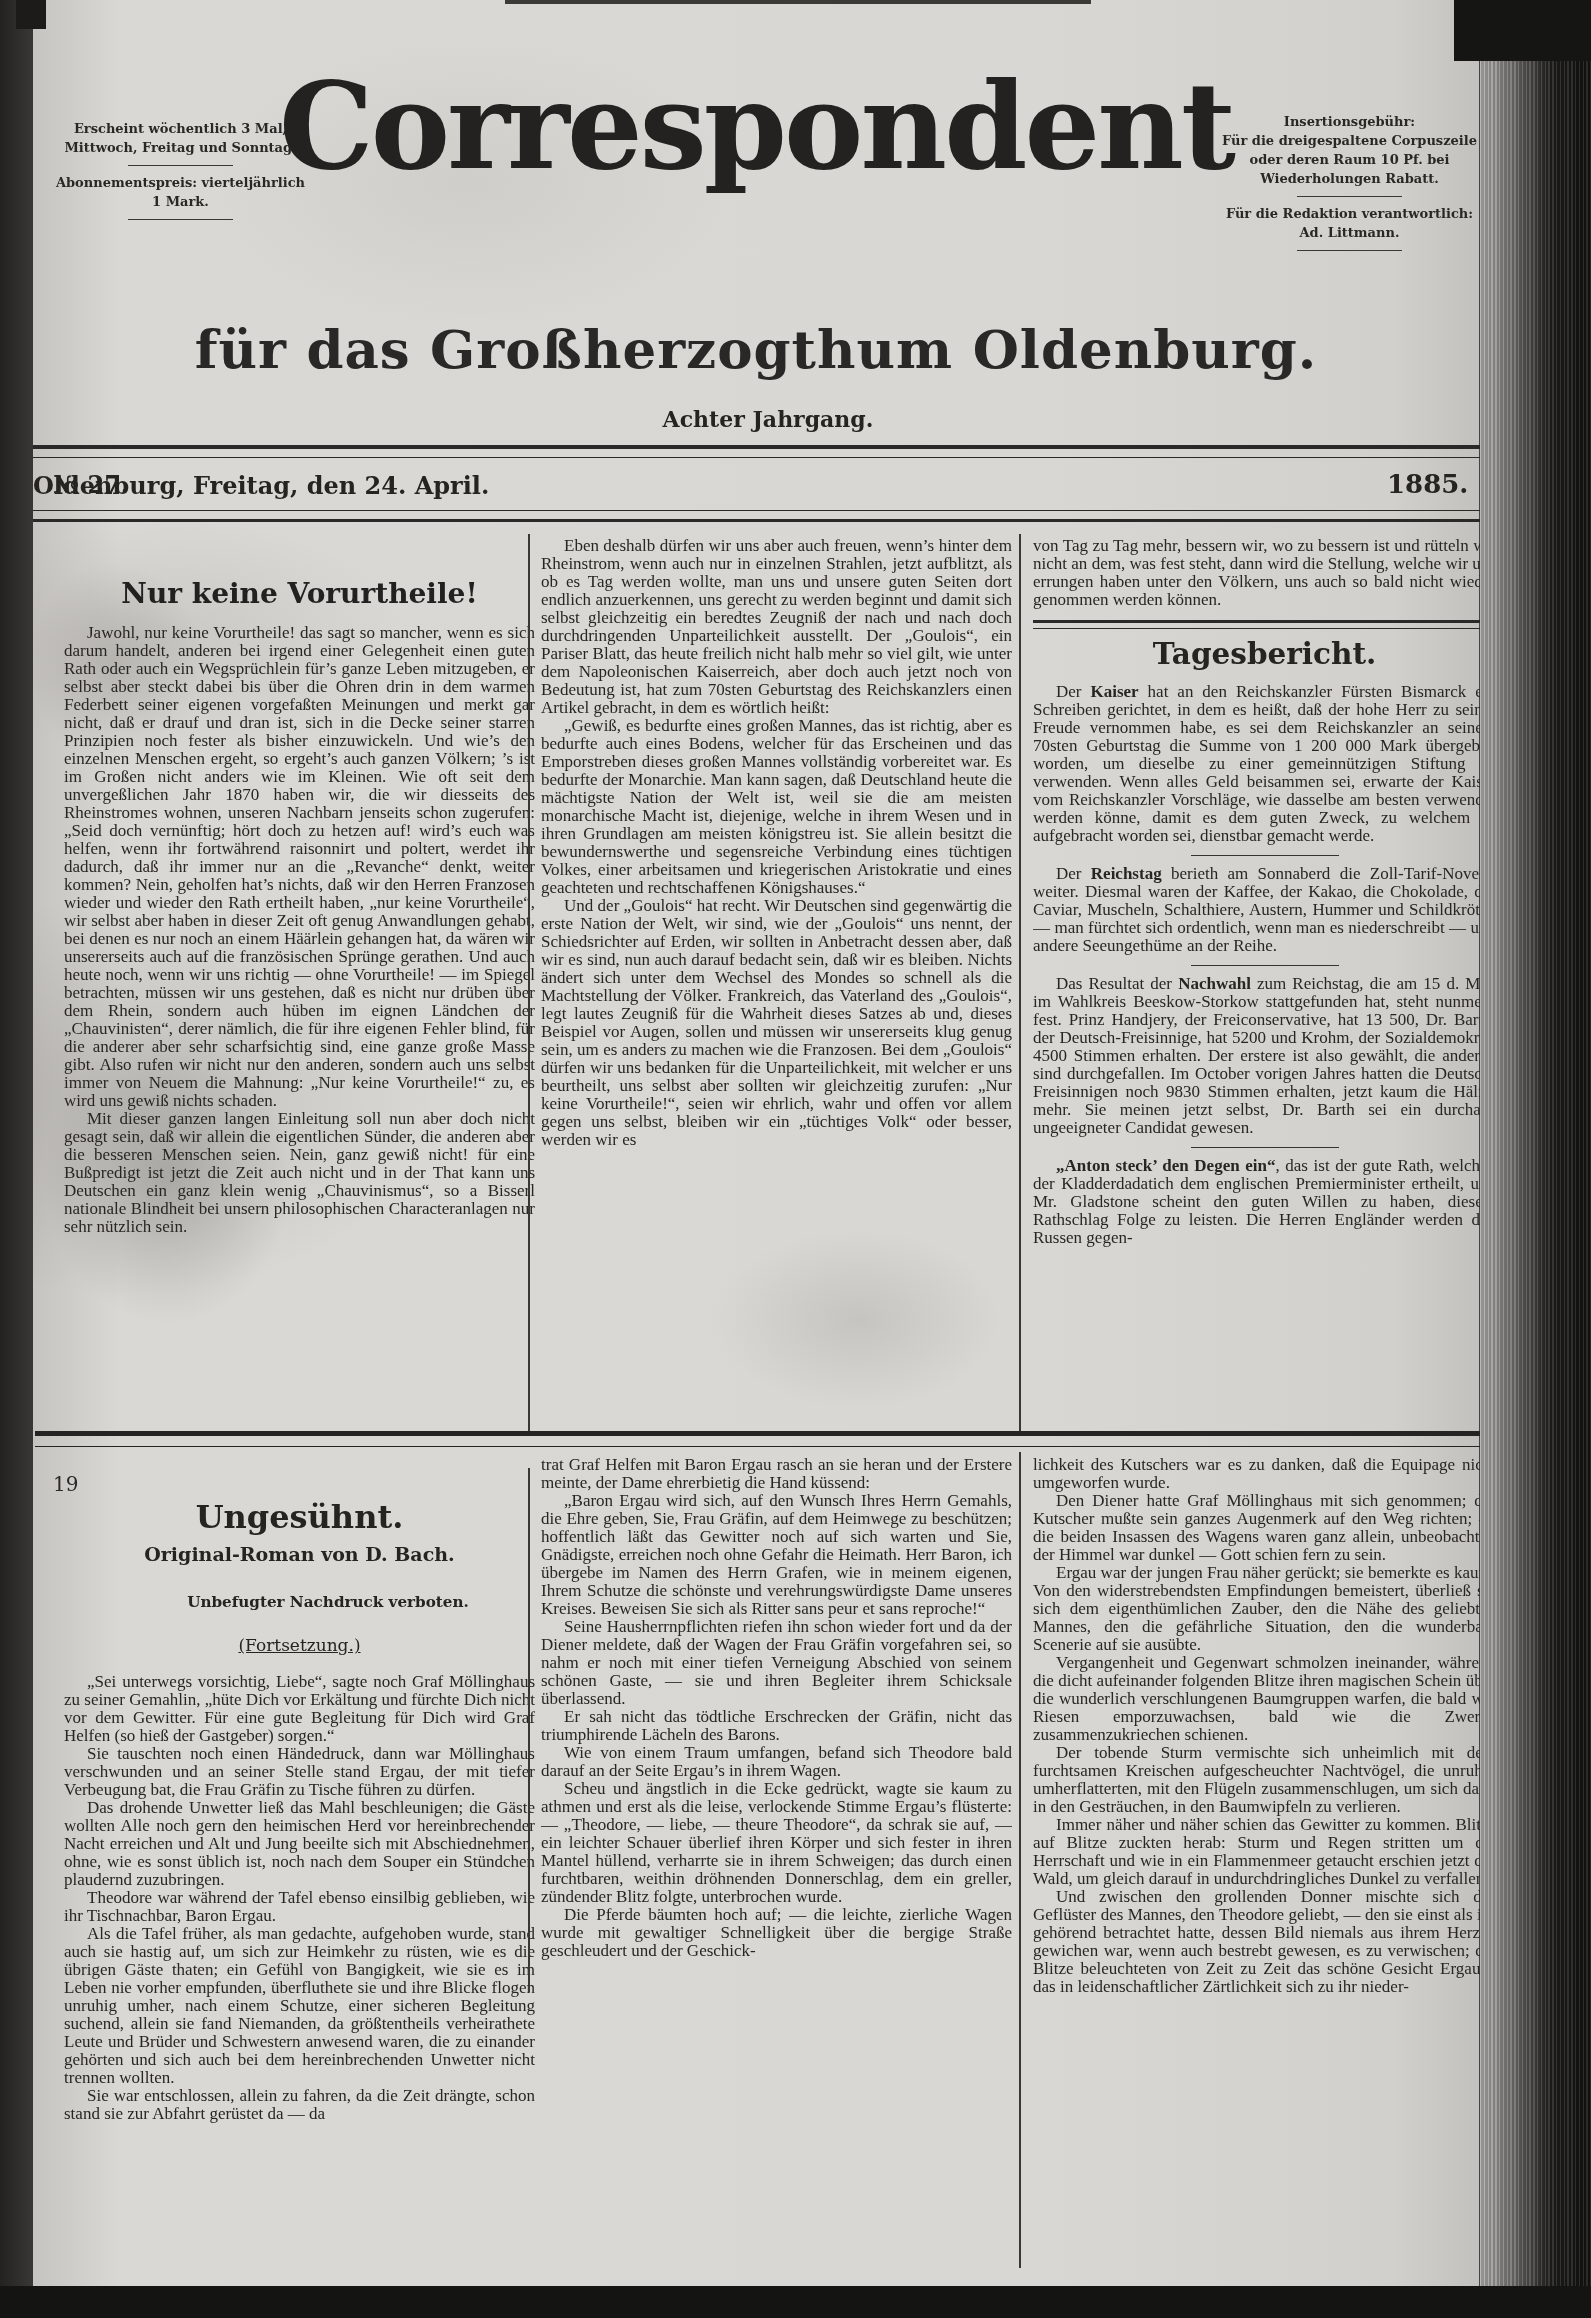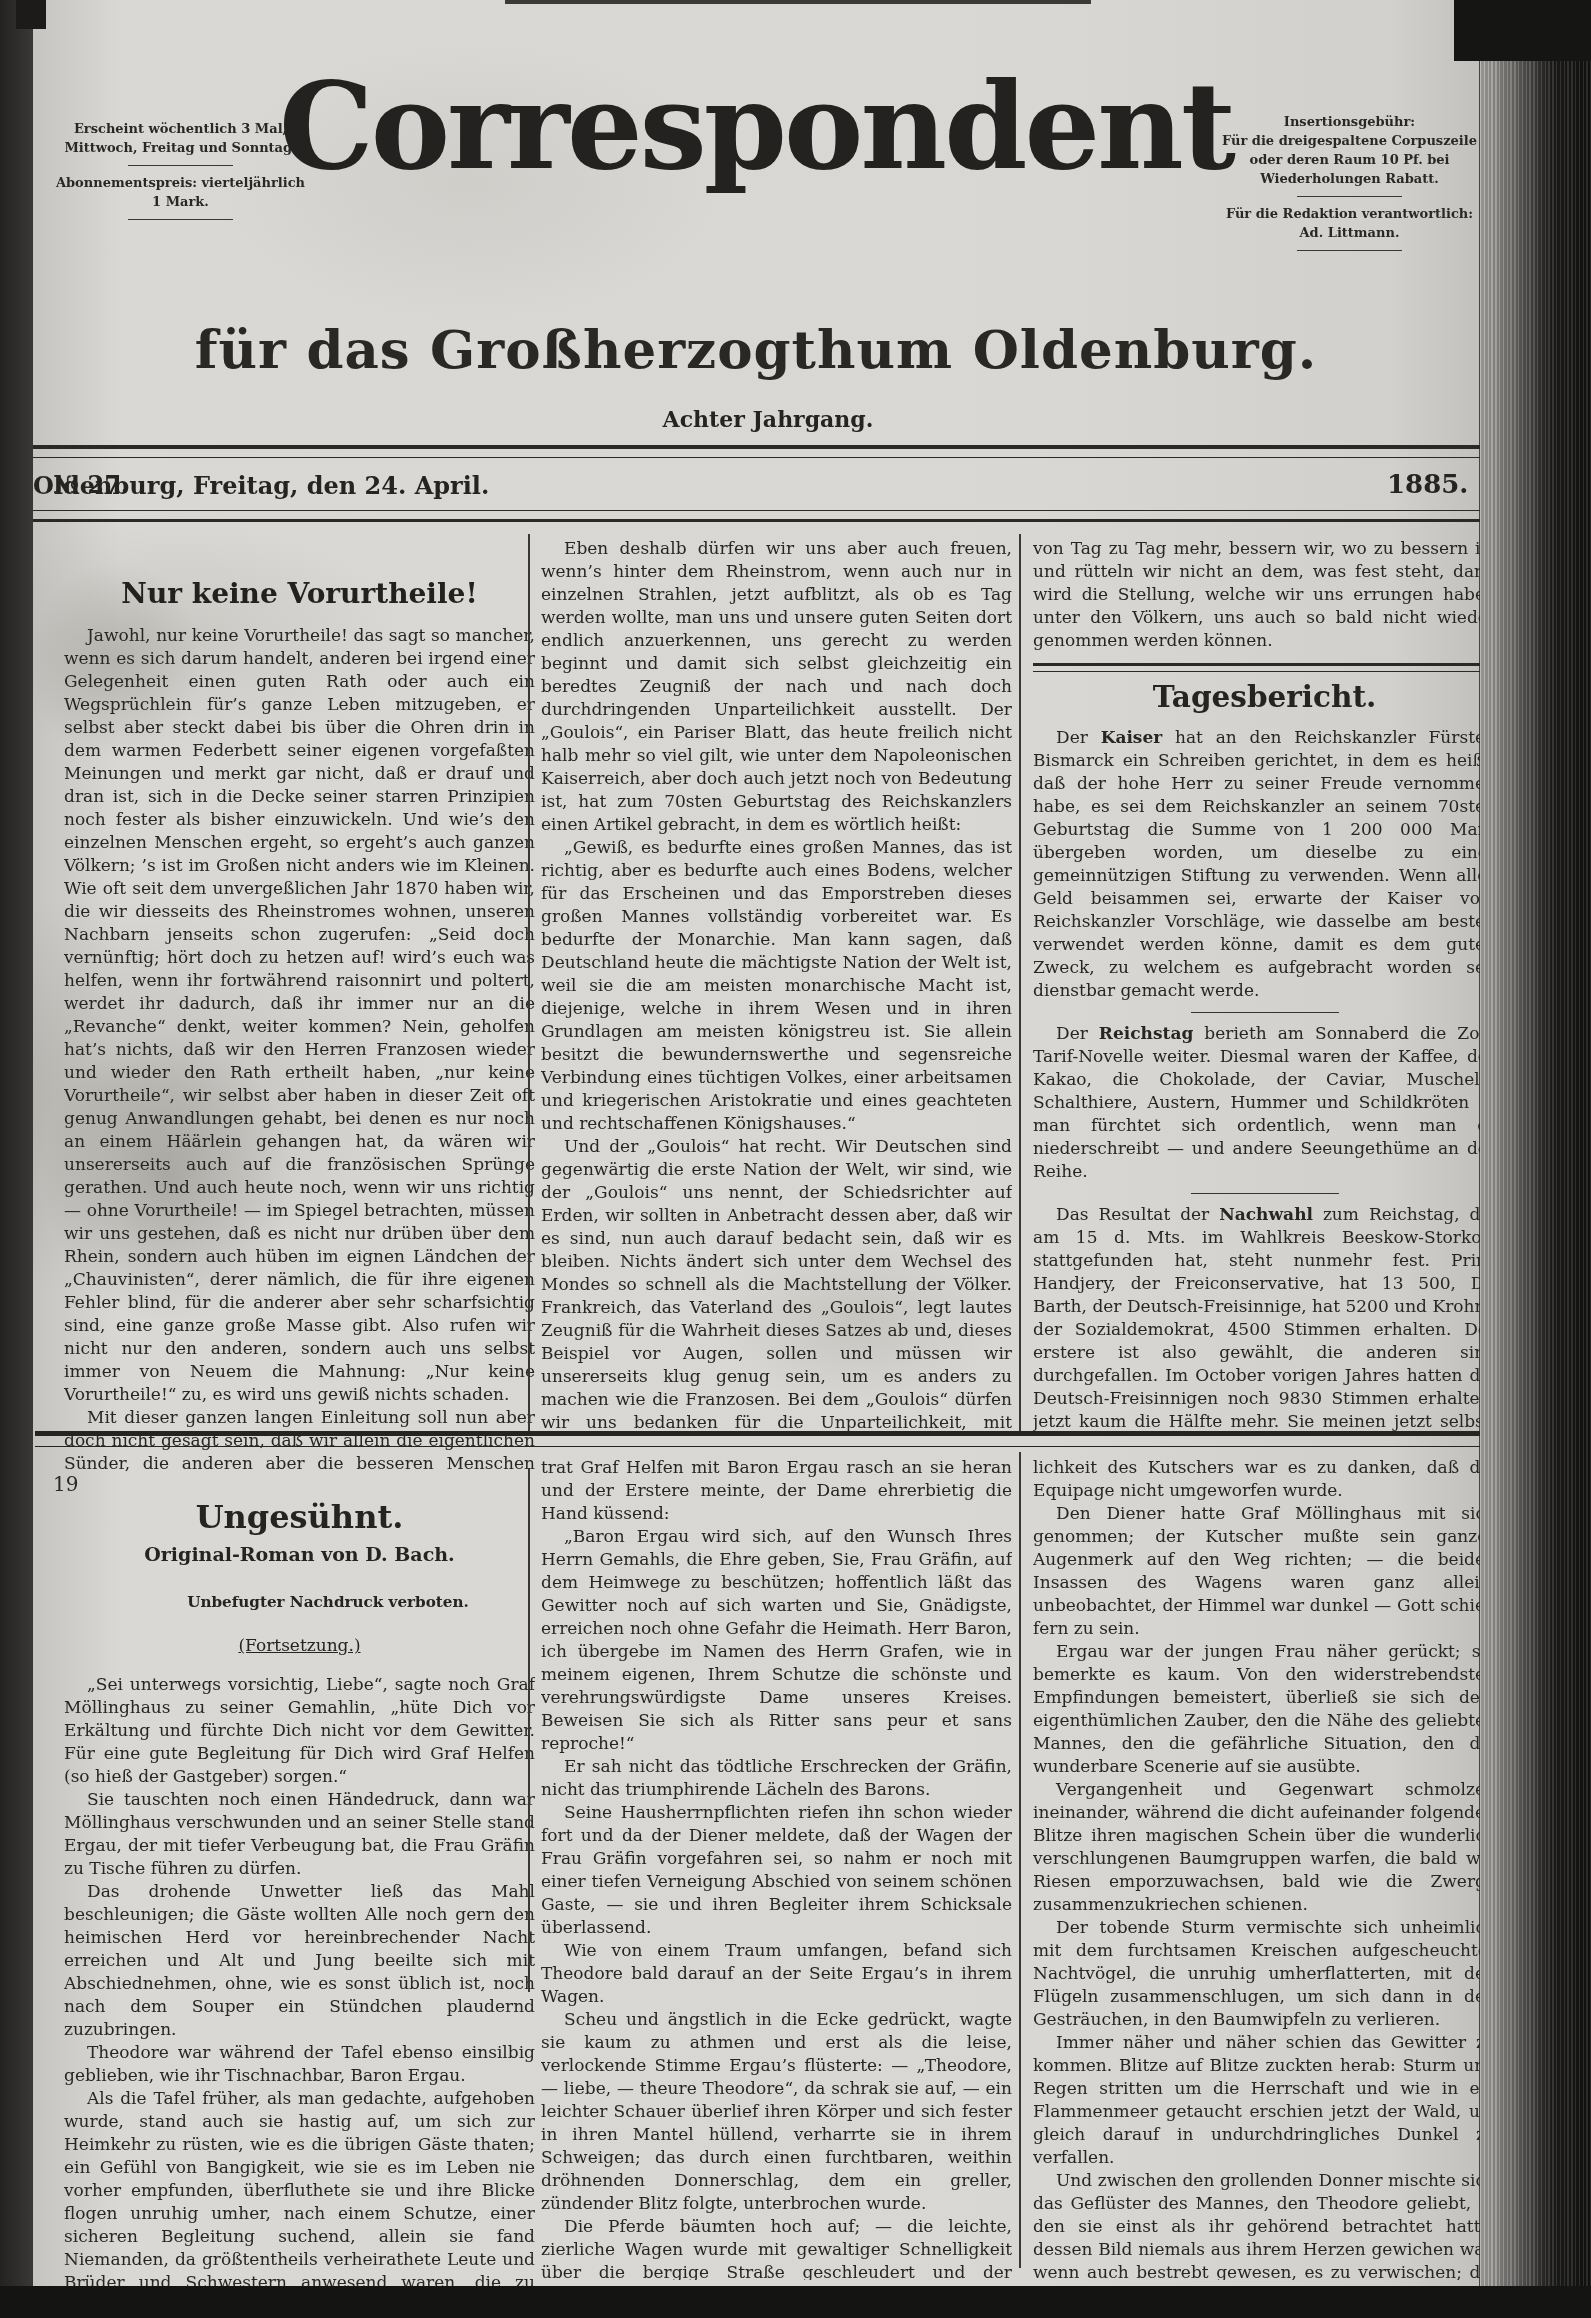--- a/index.html
+++ b/index.html
@@ -54,21 +54,21 @@
   .main-col{top:537px;height:898px;width:471px;}
   .feu-col{top:1456px;height:824px;width:471px;}
   .c1{left:64px;margin-top:40px;} .c2{left:541px;} .c3{left:1033px;width:463px;}
   .vrule{width:1.9px;background:#3a3834;}
   .vr-main1{left:528px;top:534px;height:901px;}
   .vr-main2{left:1019px;top:534px;height:901px;}
   .vr-feu1{left:528px;top:1468px;height:524px;}
   .vr-feu2{left:1019px;top:1452px;height:816px;}
   .rule-feu{left:35px;top:1431px;width:1451px;height:10px;border-top:5.2px solid #262422;border-bottom:1.9px solid #262422;}
   
-  .bp{margin:0;font-size:17px;line-height:23px;text-align:justify;text-indent:23px;color:#282623;}
+  .bp{margin:0;font-size:17px;line-height:18px;text-align:justify;text-indent:23px;color:#282623;font-family:Liberation Serif, serif;}
   .bp.cont{text-indent:0;}
   .art-title{margin:1.9px 0 14.3px;text-align:center;font-size:28px;line-height:30.5px;font-weight:bold;color:#232120;}
   .tb-heading{margin:6.7px 0 14.3px;text-align:center;font-size:29.5px;line-height:31px;font-weight:bold;}
   .tbdiv{height:5.7px;border-top:3.8px solid #2b2927;border-bottom:1.4px solid #2b2927;margin:10.5px 0 8.6px;}
   .sep{width:148px;height:0;border-top:1.9px solid #36342f;margin:9.5px auto;}
   .f-title{margin:3.8px 0 6.7px;text-align:center;font-size:32px;line-height:35px;font-weight:bold;}
   .f-byline{text-align:center;font-size:19px;font-weight:bold;margin:8.6px 0 0;}
   .f-notice{text-align:center;font-size:15.2px;font-weight:bold;margin:28px 0 0 57px;}
   .f-cont{text-align:center;font-size:17px;margin:24px 0 18px;text-decoration:underline;}
   .page-marker{left:53px;top:1472px;font-size:20px;color:#2b2927;}
@@ -154,22 +154,22 @@
   <p class="bp">Theodore war während der Tafel ebenso einsilbig geblieben, wie ihr Tischnachbar, Baron Ergau.</p>
   <p class="bp">Als die Tafel früher, als man gedachte, aufgehoben wurde, stand auch sie hastig auf, um sich zur Heimkehr zu rüsten, wie es die übrigen Gäste thaten; ein Gefühl von Bangigkeit, wie sie es im Leben nie vorher empfunden, überfluthete sie und ihre Blicke flogen unruhig umher, nach einem Schutze, einer sicheren Begleitung suchend, allein sie fand Niemanden, da größtentheils verheirathete Leute und Brüder und Schwestern anwesend waren, die zu einander gehörten und sich auch bei dem hereinbrechenden Unwetter nicht trennen wollten.</p>
   <p class="bp">Sie war entschlossen, allein zu fahren, da die Zeit drängte, schon stand sie zur Abfahrt gerüstet da — da</p>
 </section>
 
 <div class="abs vrule vr-feu1"></div>
 
 <section class="abs col feu-col c2">
   <p class="bp cont">trat Graf Helfen mit Baron Ergau rasch an sie heran und der Erstere meinte, der Dame ehrerbietig die Hand küssend:</p>
   <p class="bp">„Baron Ergau wird sich, auf den Wunsch Ihres Herrn Gemahls, die Ehre geben, Sie, Frau Gräfin, auf dem Heimwege zu beschützen; hoffentlich läßt das Gewitter noch auf sich warten und Sie, Gnädigste, erreichen noch ohne Gefahr die Heimath. Herr Baron, ich übergebe im Namen des Herrn Grafen, wie in meinem eigenen, Ihrem Schutze die schönste und verehrungswürdigste Dame unseres Kreises. Beweisen Sie sich als Ritter sans peur et sans reproche!“</p>
+  <p class="bp">Seine Hausherrnpflichten riefen ihn schon wieder fort und da der Diener meldete, daß der Wagen der Frau Gräfin vorgefahren sei, so nahm er noch mit einer tiefen Verneigung Abschied von seinem schönen Gaste, — sie und ihren Begleiter ihrem Schicksale überlassend.</p>
   <p class="bp">Er sah nicht das tödtliche Erschrecken der Gräfin, nicht das triumphirende Lächeln des Barons.</p>
-  <p class="bp">Seine Hausherrnpflichten riefen ihn schon wieder fort und da der Diener meldete, daß der Wagen der Frau Gräfin vorgefahren sei, so nahm er noch mit einer tiefen Verneigung Abschied von seinem schönen Gaste, — sie und ihren Begleiter ihrem Schicksale überlassend.</p>
   <p class="bp">Wie von einem Traum umfangen, befand sich Theodore bald darauf an der Seite Ergau’s in ihrem Wagen.</p>
   <p class="bp">Scheu und ängstlich in die Ecke gedrückt, wagte sie kaum zu athmen und erst als die leise, verlockende Stimme Ergau’s flüsterte: — „Theodore, — liebe, — theure Theodore“, da schrak sie auf, — ein leichter Schauer überlief ihren Körper und sich fester in ihren Mantel hüllend, verharrte sie in ihrem Schweigen; das durch einen furchtbaren, weithin dröhnenden Donnerschlag, dem ein greller, zündender Blitz folgte, unterbrochen wurde.</p>
   <p class="bp">Die Pferde bäumten hoch auf; — die leichte, zierliche Wagen wurde mit gewaltiger Schnelligkeit über die bergige Straße geschleudert und der Geschick-</p>
 </section>
 
 <div class="abs vrule vr-feu2"></div>
 
 <section class="abs col feu-col c3">
   <p class="bp cont">lichkeit des Kutschers war es zu danken, daß die Equipage nicht umgeworfen wurde.</p>
   <p class="bp">Den Diener hatte Graf Möllinghaus mit sich genommen; der Kutscher mußte sein ganzes Augenmerk auf den Weg richten; — die beiden Insassen des Wagens waren ganz allein, unbeobachtet, der Himmel war dunkel — Gott schien fern zu sein.</p>

